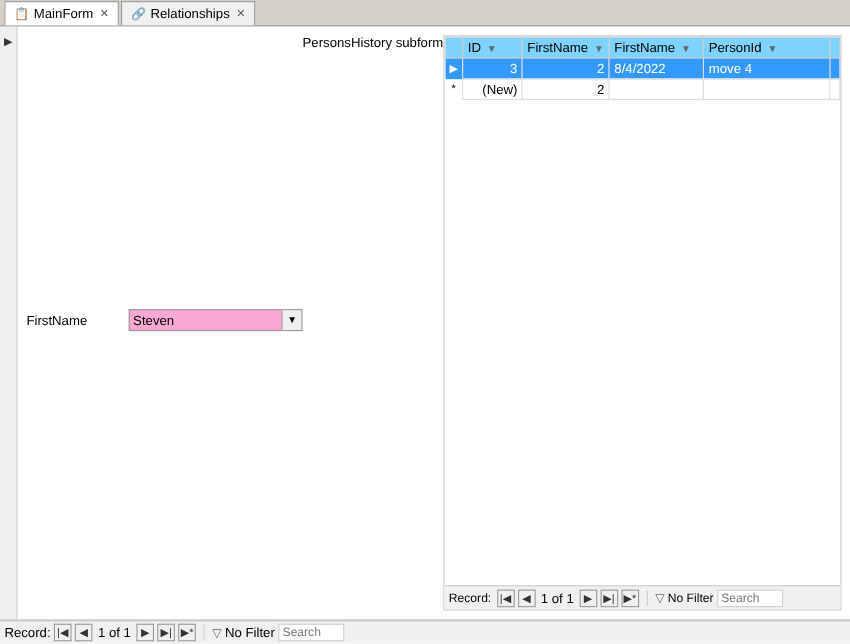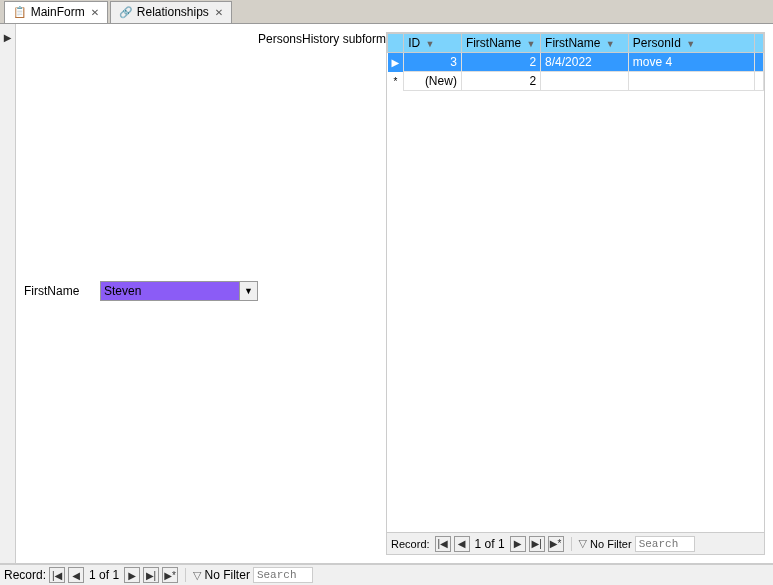--- a/index.html
+++ b/index.html
@@ -98,22 +98,23 @@
     .field-input {
       display: flex;
       align-items: center;
     }
     .field-input input[type="text"] {
       width: 140px;
       height: 20px;
       border: 1px solid #999;
       padding: 1px 3px;
       font-size: 12px;
-      background: #8b5cf6;
-      color: #000;
+      background: #f9a8d4;
+      color: #000;
+      margin-left: 17px;
     }
     .field-input .dropdown-btn {
       width: 18px;
       height: 20px;
       border: 1px solid #999;
       border-left: none;
       background: #f0f0f0;
       display: flex;
       align-items: center;
       justify-content: center;
@@ -248,21 +249,20 @@
       color: #666;
       font-size: 11px;
     }
     .search-box {
       height: 16px;
       border: 1px solid #ccc;
       padding: 0 3px;
       font-size: 11px;
       width: 60px;
       background: #fff;
-      font-family: Liberation Mono, monospace;
     }
 
     
     .bottom-bar {
       height: 22px;
       background: #f0f0f0;
       border-top: 2px solid #ccc;
       display: flex;
       align-items: center;
       padding: 0 4px;

